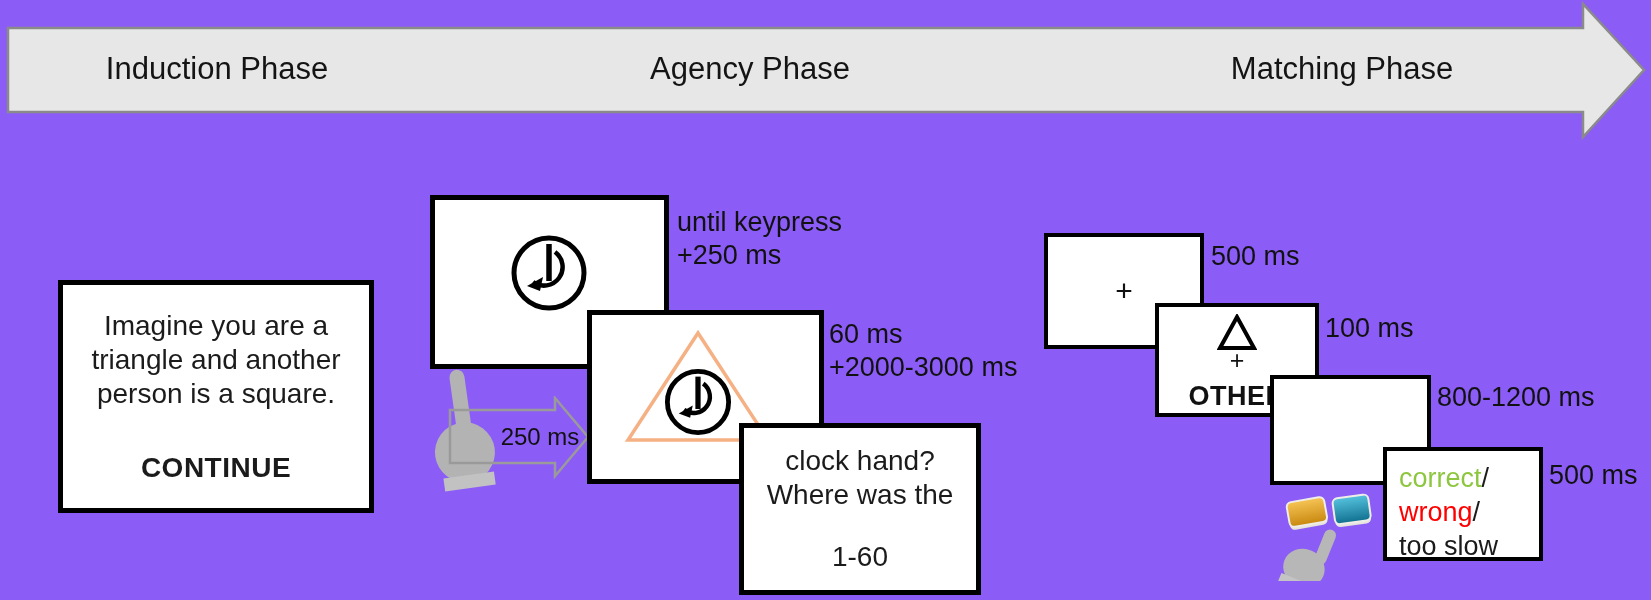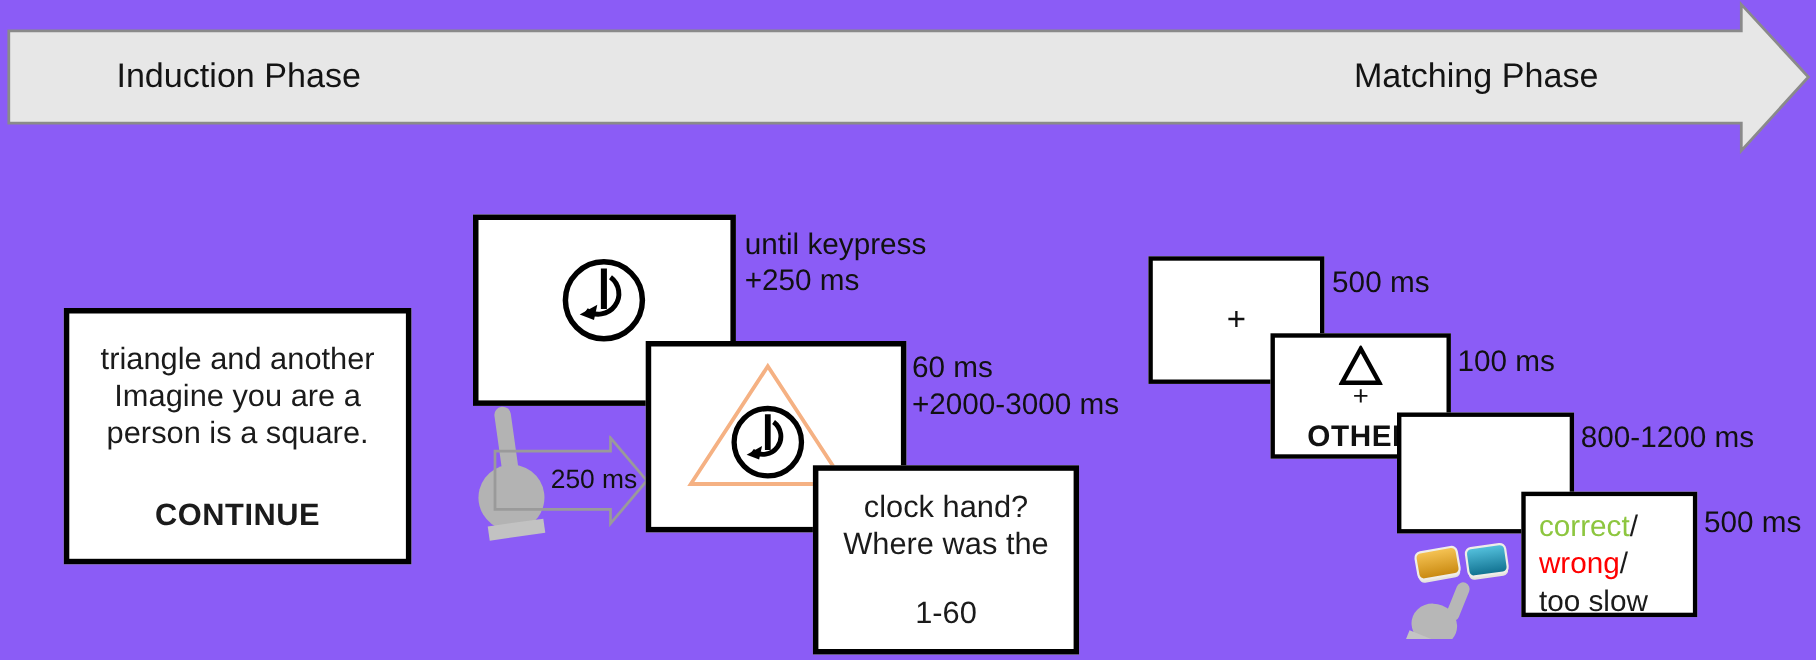--- a/index.html
+++ b/index.html
@@ -68,25 +68,26 @@
 </style>
 </head>
 <body>
 
 <div id="canvas">
 
   <svg class="abs" style="left:0;top:0;" width="1651" height="145" viewBox="0 0 1651 145">
     <polygon points="8,28 1583,28 1583,4 1644,70 1583,137 1583,112 8,112" style="fill:var(--banner-fill);stroke:var(--banner-stroke);stroke-width:2.5;"></polygon>
   </svg>
   <div class="phase-label" style="left:217px;top:52px;">Induction Phase</div>
+  <div class="phase-label" style="left:750px;top:52px;">Agency Phase</div>
   <div class="phase-label" style="left:1342px;top:52px;">Matching Phase</div>
 
   <div class="screen" id="induction-box">
+    <div>Imagine you are a</div>
     <div>triangle and another</div>
-    <div>Imagine you are a</div>
     <div>person is a square.</div>
     <div class="continue">CONTINUE</div>
   </div>
 
   <div class="screen" id="agency-box1">
     <svg class="abs" style="left:74px;top:33px;" width="80" height="80" viewBox="0 0 80 80">
       <circle cx="40" cy="40" r="35" fill="#fff" stroke="#000" stroke-width="5"></circle>
       <line x1="40" y1="48" x2="40" y2="11" stroke="#000" stroke-width="5.5"></line>
       <path d="M46,19 A18,18 0 1 1 24,49" fill="none" stroke="#000" stroke-width="4.5"></path>
       <polygon points="18,53 34,44 31,58" fill="#000"></polygon>

